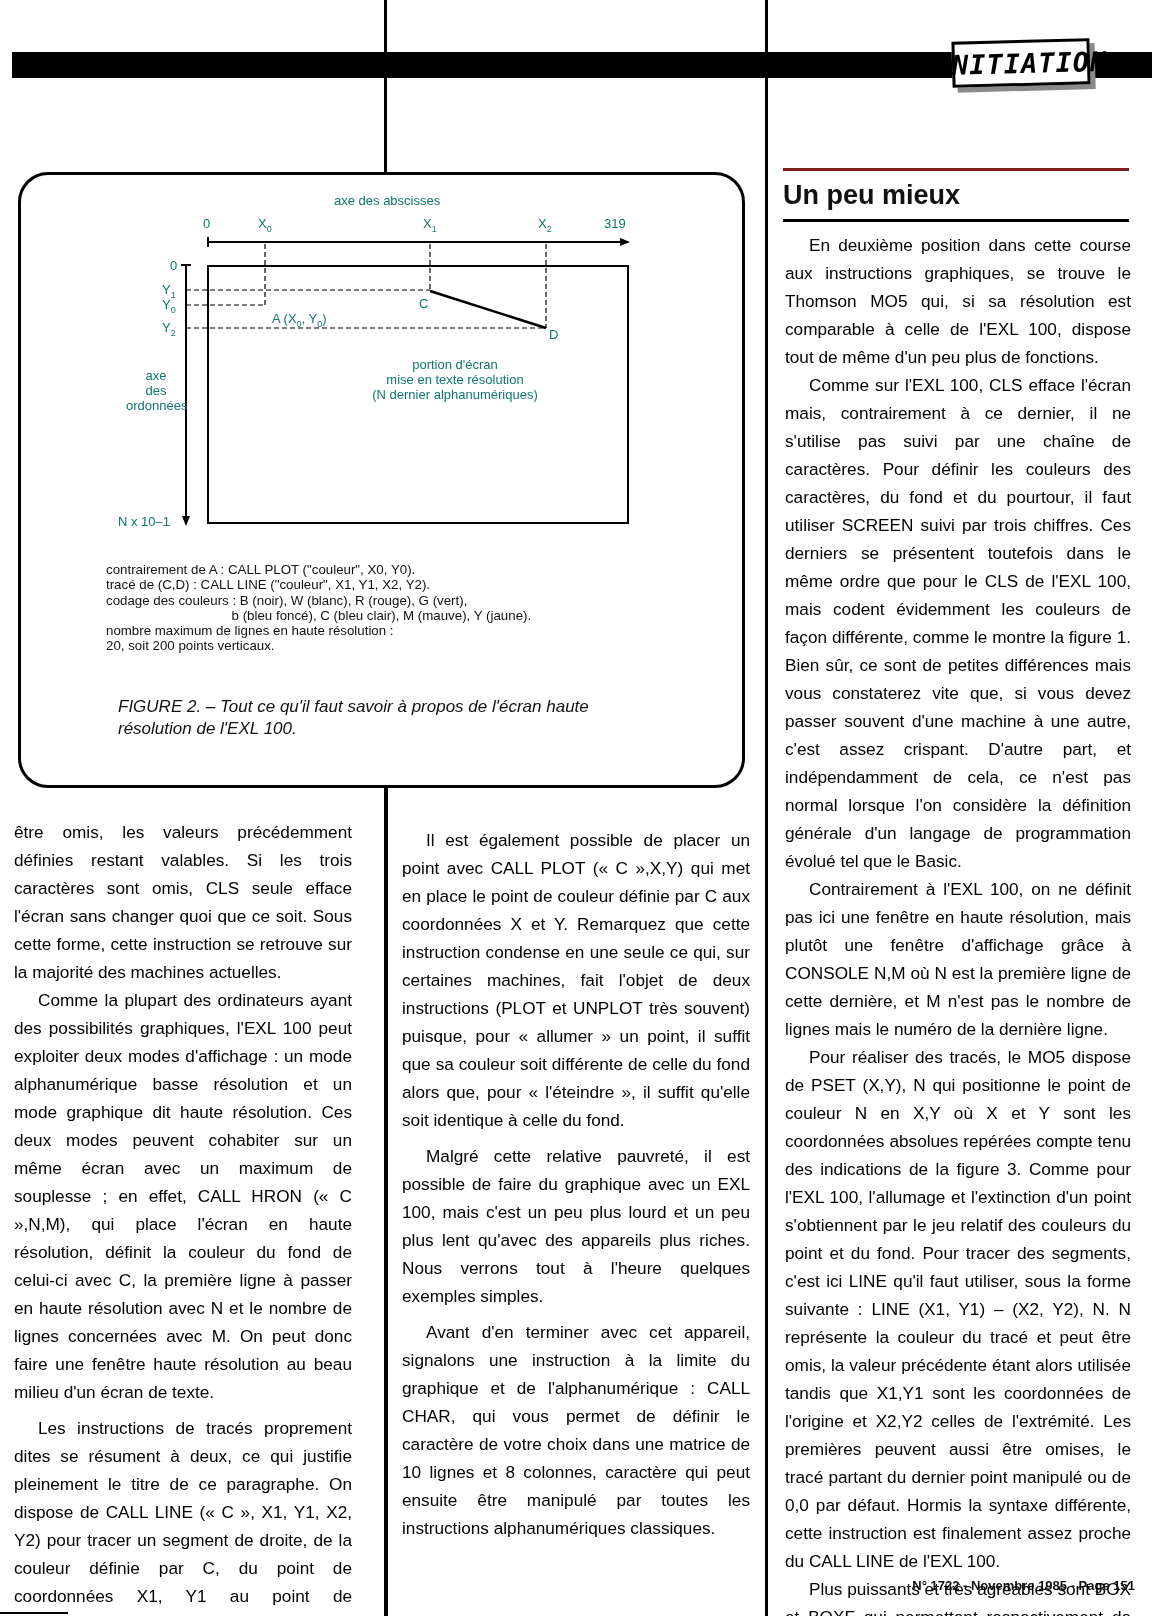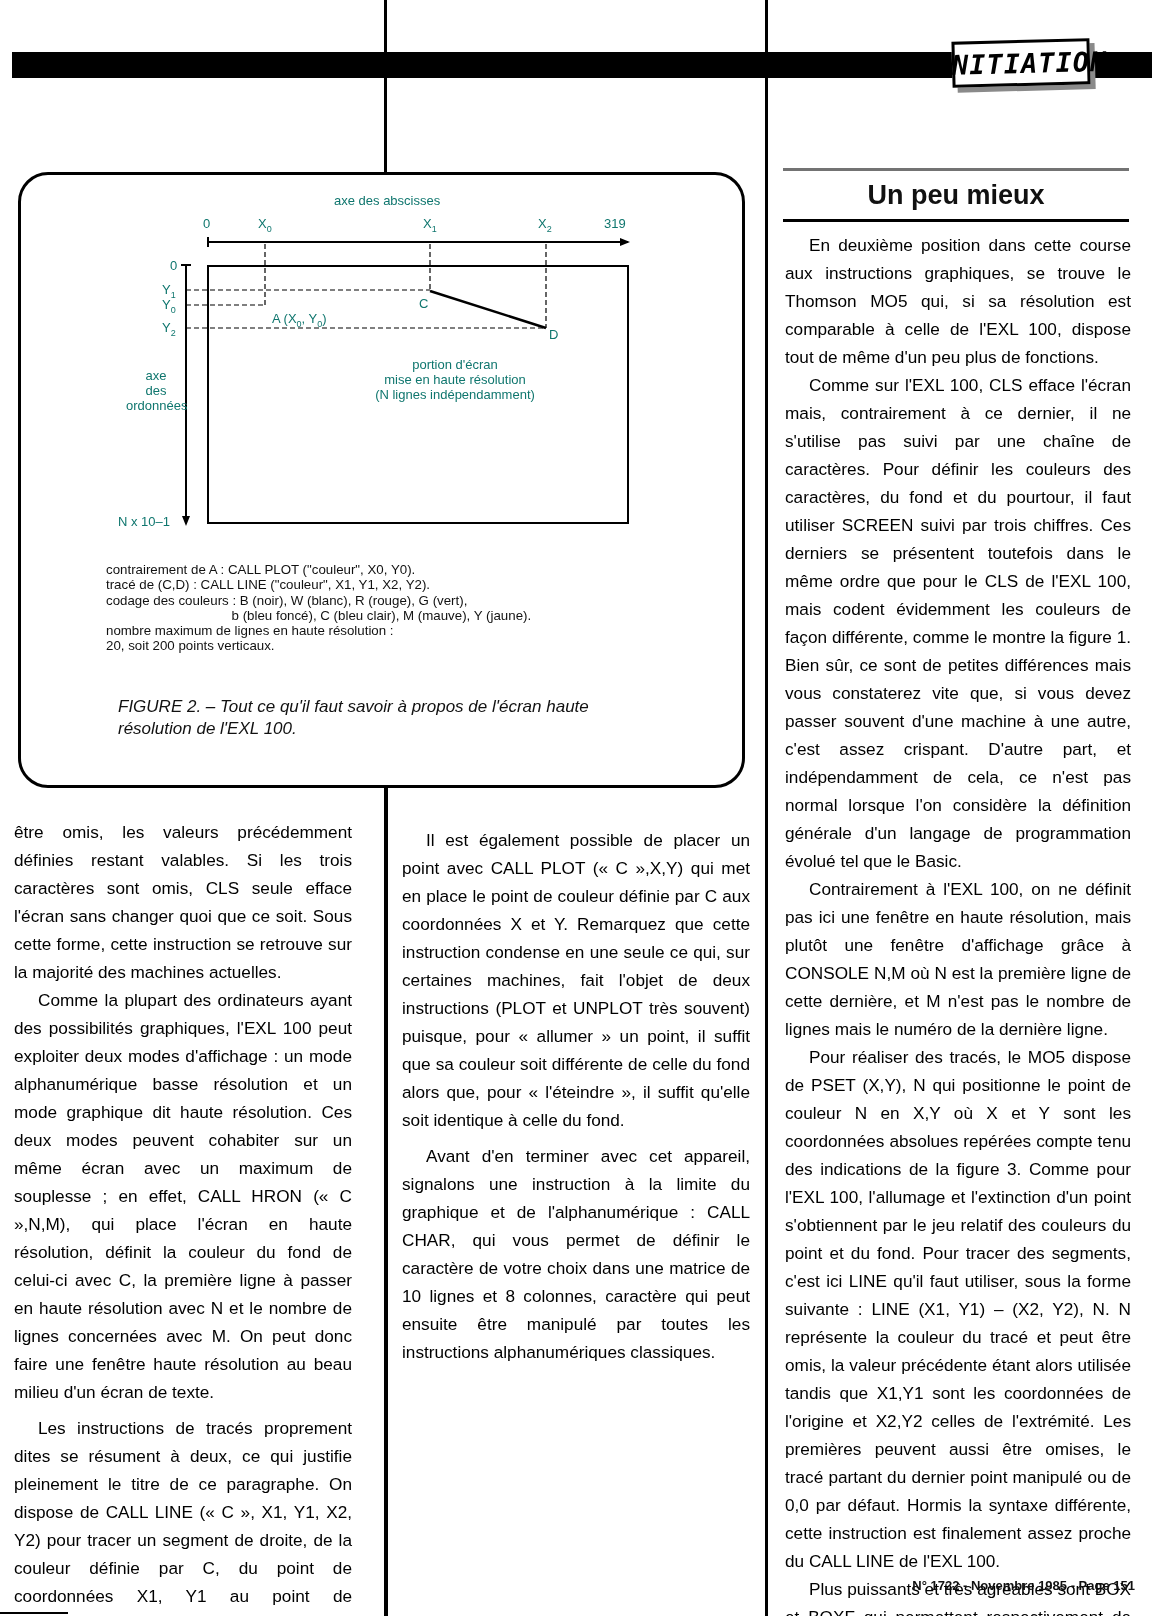--- a/index.html
+++ b/index.html
@@ -29,22 +29,22 @@
     .legend div { white-space: pre; }
     .caption {
       left: 118px; top: 696px; width: 540px; font-size: 17px; line-height: 22px; font-style: italic;
     }
     
     .col { font-size: 17.2px; line-height: 28px; text-align: justify; color: #000000; }
     .col p { margin: 0; text-indent: 24px; }
     .col p.noind { text-indent: 0; }
     .col p.gap { margin-top: 8px; }
     .section-title {
-      left: 783px; top: 168px; width: 346px; border-top: 3px solid #737373; border-bottom: 3px solid #000;
-      text-align: center; font-weight: bold; font-size: 27px; line-height: 40px; padding: 4px 0;
+      left: 783px; top: 168px; width: 346px; border-top: 3px solid #7f1d1d; border-bottom: 3px solid #000;
+      text-align: left; font-weight: bold; font-size: 27px; line-height: 40px; padding: 4px 0;
     }
     .footer { left: 870px; top: 1578px; width: 265px; text-align: right; font-weight: bold; font-size: 13px; }
     sub { font-size: 9px; }
   </style>
 </head>
 <body>
 
 <div class="abs topbar"></div>
 <div class="abs logo">
   <span>INITIATION</span>
@@ -99,22 +99,22 @@
   <div>des</div>
   <div>ordonnées</div>
 </div>
 
 <div class="abs fig-txt" style="left:272px; top:311px;">A (X<sub>0</sub>, Y<sub>0</sub>)</div>
 <div class="abs fig-txt" style="left:419px; top:296px;">C</div>
 <div class="abs fig-txt" style="left:549px; top:327px;">D</div>
 
 <div class="abs fig-txt" style="left:330px; top:357px; width:250px; text-align:center;">
   <div>portion d'écran</div>
-  <div>mise en haute résolution</div>
-  <div>(N lignes indépendamment)</div>
+  <div>mise en texte résolution</div>
+  <div>(N dernier alphanumériques)</div>
 </div>
 
 <div class="abs legend">
   <div>contrairement de A : CALL PLOT ("couleur", X0, Y0).</div>
   <div>tracé de (C,D) : CALL LINE ("couleur", X1, Y1, X2, Y2).</div>
   <div>codage des couleurs : B (noir), W (blanc), R (rouge), G (vert),</div>
   <div>                                  b (bleu foncé), C (bleu clair), M (mauve), Y (jaune).</div>
   <div>nombre maximum de lignes en haute résolution :</div>
   <div>20, soit 200 points verticaux.</div>
 </div>
@@ -122,20 +122,21 @@
 <div class="abs caption">FIGURE 2. – Tout ce qu'il faut savoir à propos de l'écran haute résolution de l'EXL 100.</div>
 
 <div class="abs col" style="left:14px; top:818px; width:338px;">
   <p class="noind">être omis, les valeurs précédemment définies restant valables. Si les trois caractères sont omis, CLS seule efface l'écran sans changer quoi que ce soit. Sous cette forme, cette instruction se retrouve sur la majorité des machines actuelles.</p>
   <p>Comme la plupart des ordinateurs ayant des possibilités graphiques, l'EXL 100 peut exploiter deux modes d'affichage : un mode alphanumérique basse résolution et un mode graphique dit haute résolution. Ces deux modes peuvent cohabiter sur un même écran avec un maximum de souplesse ; en effet, CALL HRON (« C »,N,M), qui place l'écran en haute résolution, définit la couleur du fond de celui-ci avec C, la première ligne à passer en haute résolution avec N et le nombre de lignes concernées avec M. On peut donc faire une fenêtre haute résolution au beau milieu d'un écran de texte.</p>
   <p class="gap">Les instructions de tracés proprement dites se résument à deux, ce qui justifie pleinement le titre de ce paragraphe. On dispose de CALL LINE (« C », X1, Y1, X2, Y2) pour tracer un segment de droite, de la couleur définie par C, du point de coordonnées X1, Y1 au point de coordonnées X2, Y2. Dans les deux cas, les coordonnées sont re-</p>
 </div>
 
 <div class="abs col" style="left:402px; top:818px; width:348px;">
   <p class="gap">Il est également possible de placer un point avec CALL PLOT (« C »,X,Y) qui met en place le point de couleur définie par C aux coordonnées X et Y. Remarquez que cette instruction condense en une seule ce qui, sur certaines machines, fait l'objet de deux instructions (PLOT et UNPLOT très souvent) puisque, pour « allumer » un point, il suffit que sa couleur soit différente de celle du fond alors que, pour « l'éteindre », il suffit qu'elle soit identique à celle du fond.</p>
+  <p class="gap">Malgré cette relative pauvreté, il est possible de faire du graphique avec un EXL 100, mais c'est un peu plus lourd et un peu plus lent qu'avec des appareils plus riches. Nous verrons tout à l'heure quelques exemples simples.</p>
   <p class="gap">Avant d'en terminer avec cet appareil, signalons une instruction à la limite du graphique et de l'alphanumérique : CALL CHAR, qui vous permet de définir le caractère de votre choix dans une matrice de 10 lignes et 8 colonnes, caractère qui peut ensuite être manipulé par toutes les instructions alphanumériques classiques.</p>
 </div>
 
 <div class="abs section-title">Un peu mieux</div>
 <div class="abs col" style="left:785px; top:231px; width:346px;">
   <p>En deuxième position dans cette course aux instructions graphiques, se trouve le Thomson MO5 qui, si sa résolution est comparable à celle de l'EXL 100, dispose tout de même d'un peu plus de fonctions.</p>
   <p>Comme sur l'EXL 100, CLS efface l'écran mais, contrairement à ce dernier, il ne s'utilise pas suivi par une chaîne de caractères. Pour définir les couleurs des caractères, du fond et du pourtour, il faut utiliser SCREEN suivi par trois chiffres. Ces derniers se présentent toutefois dans le même ordre que pour le CLS de l'EXL 100, mais codent évidemment les couleurs de façon différente, comme le montre la figure 1. Bien sûr, ce sont de petites différences mais vous constaterez vite que, si vous devez passer souvent d'une machine à une autre, c'est assez crispant. D'autre part, et indépendamment de cela, ce n'est pas normal lorsque l'on considère la définition générale d'un langage de programmation évolué tel que le Basic.</p>
   <p>Contrairement à l'EXL 100, on ne définit pas ici une fenêtre en haute résolution, mais plutôt une fenêtre d'affichage grâce à CONSOLE N,M où N est la première ligne de cette dernière, et M n'est pas le nombre de lignes mais le numéro de la dernière ligne.</p>
   <p>Pour réaliser des tracés, le MO5 dispose de PSET (X,Y), N qui positionne le point de couleur N en X,Y où X et Y sont les coordonnées absolues repérées compte tenu des indications de la figure 3. Comme pour l'EXL 100, l'allumage et l'extinction d'un point s'obtiennent par le jeu relatif des couleurs du point et du fond. Pour tracer des segments, c'est ici LINE qu'il faut utiliser, sous la forme suivante : LINE (X1, Y1) – (X2, Y2), N. N représente la couleur du tracé et peut être omis, la valeur précédente étant alors utilisée tandis que X1,Y1 sont les coordonnées de l'origine et X2,Y2 celles de l'extrémité. Les premières peuvent aussi être omises, le tracé partant du dernier point manipulé ou de 0,0 par défaut. Hormis la syntaxe différente, cette instruction est finalement assez proche du CALL LINE de l'EXL 100.</p>
   <p>Plus puissants et très agréables sont BOX et BOXF qui permettent respectivement de dessiner un rectangle et un rectangle « plein » ou colorié de la</p>

